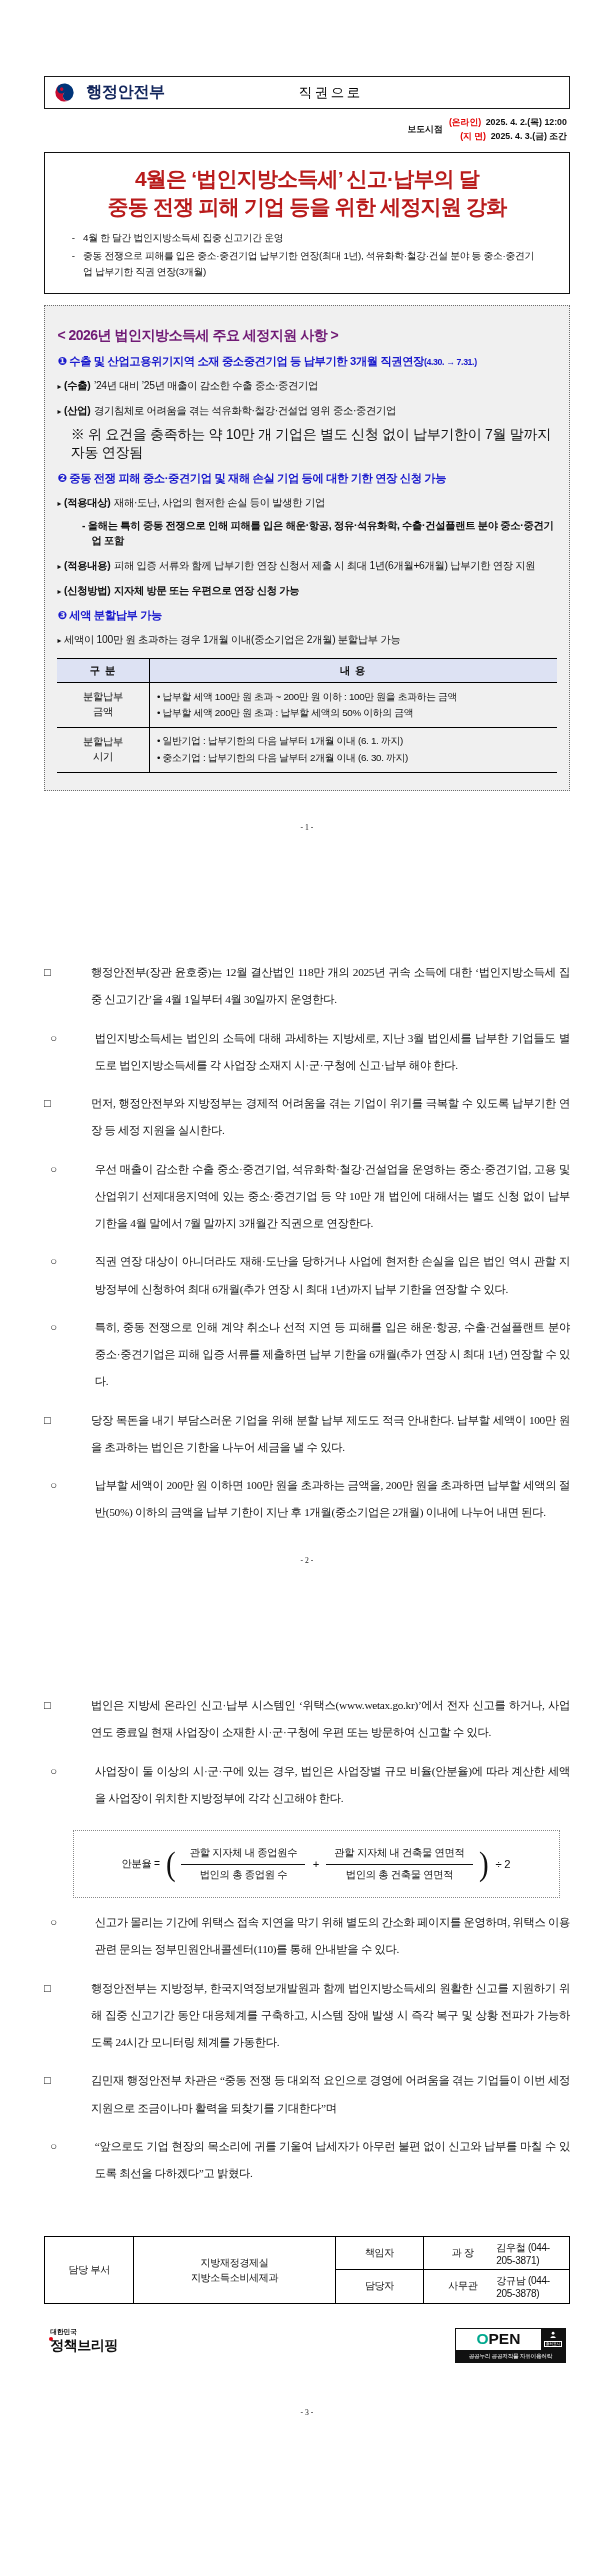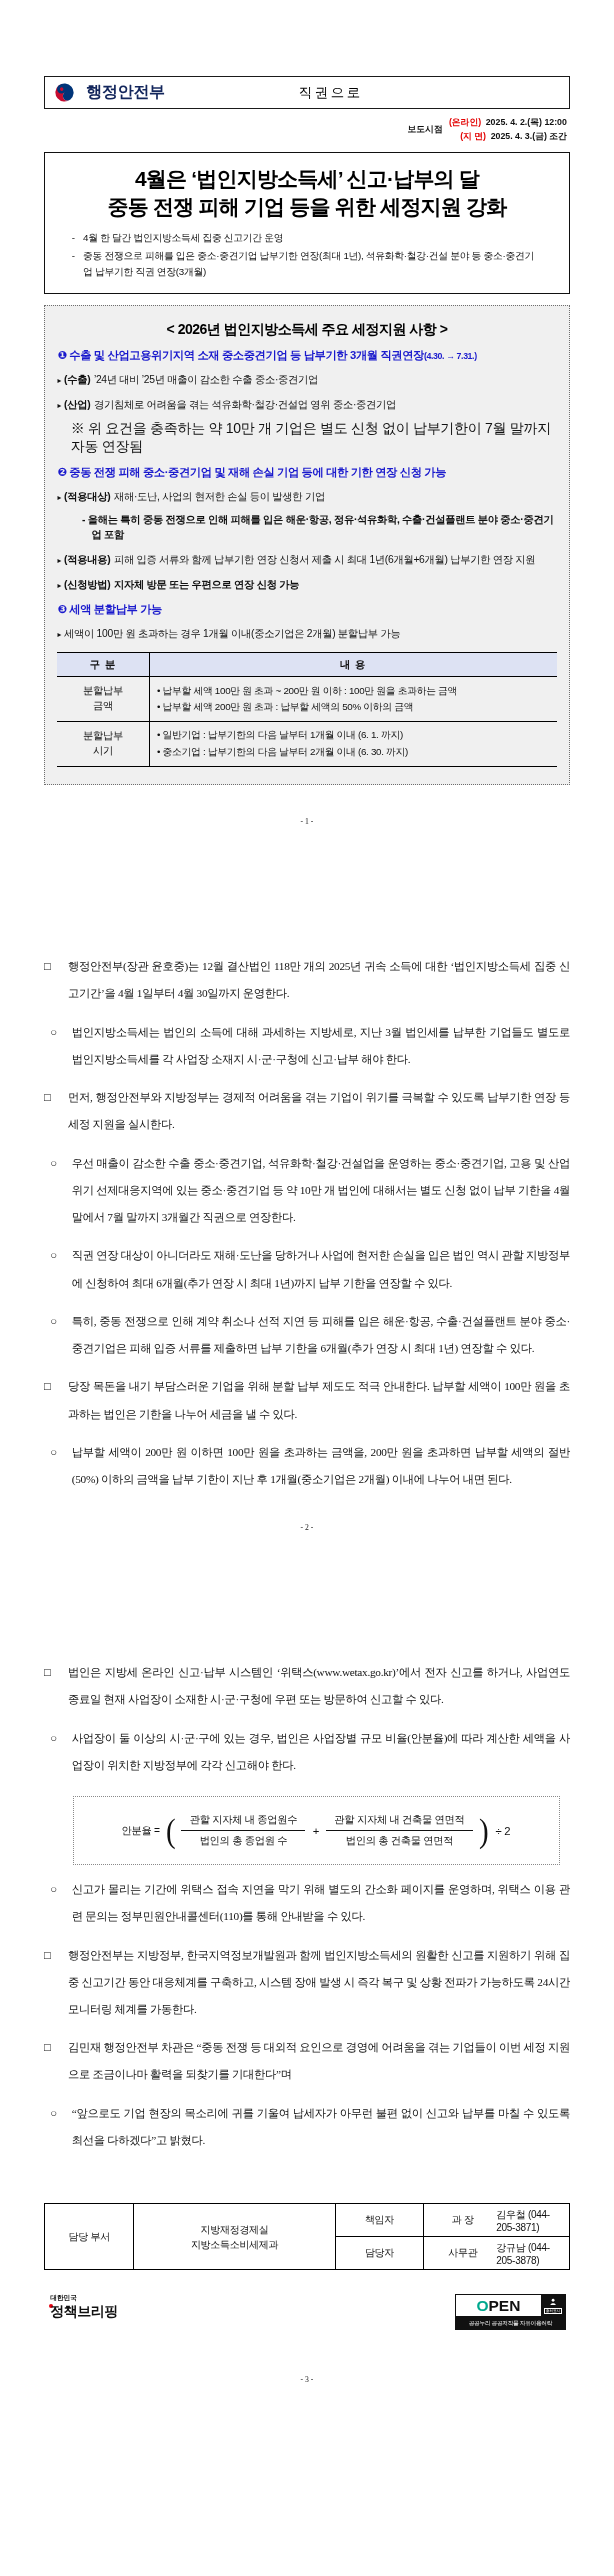--- a/index.html
+++ b/index.html
@@ -15,29 +15,29 @@
 
   
   .release{display:flex;justify-content:flex-end;align-items:center;gap:6.2px;margin-top:8.2px;padding-right:3.1px;}
   .release-label{font-family:"Liberation Sans","DejaVu Sans",sans-serif;font-weight:700;font-size:8.8px;}
   .release-rows{display:flex;flex-direction:column;gap:1.5px;align-items:flex-end;}
   .release-row{display:flex;gap:4.6px;font-size:8.8px;font-weight:700;font-family:"Liberation Sans","DejaVu Sans",sans-serif;}
   .release-tag{color:#e30000;}
 
   
   .title-box{border:1.5px solid #111;margin-top:9.3px;padding:12.4px 15.5px 13.4px;}
-  .title-line{font-family:"Liberation Sans","DejaVu Sans",sans-serif;text-align:center;font-weight:800;font-size:21px;letter-spacing:-0.8px;line-height:1.32;color:#000000;}
+  .title-line{font-family:"Liberation Sans","DejaVu Sans",sans-serif;text-align:center;font-weight:800;font-size:21px;letter-spacing:-0.8px;line-height:1.32;color:#b91c1c;}
   .title-bullets{margin-top:9.3px;padding:0 11.3px;}
   .title-bullet{display:flex;font-family:"Liberation Sans","DejaVu Sans",sans-serif;font-size:9.8px;line-height:1.6;letter-spacing:-0.3px;margin-top:2.1px;}
   .title-bullet .dash{width:11.3px;flex-shrink:0;}
   .title-bullet .tx{flex:1;}
 
   
   .summary{margin-top:11.3px;border:1px dotted #6e6e6e;background:#f0f0f0;padding:15.5px 12.4px 17.5px;}
-  .summary-title{text-align:center;font-family:"Liberation Sans","DejaVu Sans",sans-serif;font-weight:800;font-size:14px;letter-spacing:-0.5px;color:#000000;}
+  .summary-title{text-align:left;font-family:"Liberation Sans","DejaVu Sans",sans-serif;font-weight:800;font-size:14px;letter-spacing:-0.5px;color:#701a75;margin-top:6px;}
   .sec{margin-top:9px;}
   .sec-heading{color:#1a1acd;font-family:"Liberation Sans","DejaVu Sans",sans-serif;font-weight:800;font-size:11.3px;letter-spacing:-0.4px;line-height:1.35;}
   .sec-heading .suffix{font-size:8.8px;}
   .sum-item{font-family:"Liberation Sans","DejaVu Sans",sans-serif;font-size:10.3px;letter-spacing:-0.3px;line-height:1.55;margin-top:8.8px;padding-left:24px;text-indent:-24px;}
   .sum-item .mk{font-size:7.7px;margin-right:3.1px;}
   .sum-item .lbl{font-weight:800;margin-right:3.6px;}
   .sum-note{font-family:Liberation Sans, sans-serif;font-size:14px;letter-spacing:-0.3px;margin-top:6.7px;padding-left:13.4px;}
   .sum-sub{font-family:"Liberation Sans","DejaVu Sans",sans-serif;font-weight:800;font-size:10.3px;letter-spacing:-0.3px;line-height:1.55;margin-top:6.7px;padding-left:34px;text-indent:-9.3px;}
   .sum-item.allbold{font-weight:800;}
 
@@ -53,21 +53,21 @@
   .pgnum.p1{margin-top:32px;}
   .pgnum.p2{margin-top:30px;}
   .pgnum.p3{margin-top:45px;}
 
   
   .page-block{margin-top:127px;}
   .body-para{display:flex;font-size:11.3px;line-height:2.4;letter-spacing:-0.3px;margin-top:11.3px;}
   .body-para .mk{width:24px;flex-shrink:0;}
   .body-para.sub{padding-left:6.2px;}
   .body-para.sub .mk{width:21.6px;}
-  .body-para .tx{flex:1;text-align:justify;}
+  .body-para .tx{flex:1;text-align:justify;margin-left:23px;}
 
   
   .formula-box{border:1px dotted #8a8a8a;background:#fff;margin:17.5px 10.3px 0 29px;padding:14.4px 7.2px;display:flex;justify-content:center;align-items:center;gap:6.2px;font-family:"Liberation Sans","DejaVu Sans",sans-serif;font-size:10.3px;letter-spacing:-0.3px;}
   .frac{display:inline-flex;flex-direction:column;text-align:center;}
   .frac .num{padding:1.5px 8.2px 3.1px;border-bottom:1px solid #111;}
   .frac .den{padding:3.1px 8.2px 1px;}
   .paren{font-size:29px;font-weight:200;line-height:0.9;font-family:"Liberation Serif",serif;transform:scaleY(1.15);}
   .f-op{font-size:11.3px;padding:0 1px;}
 
   

